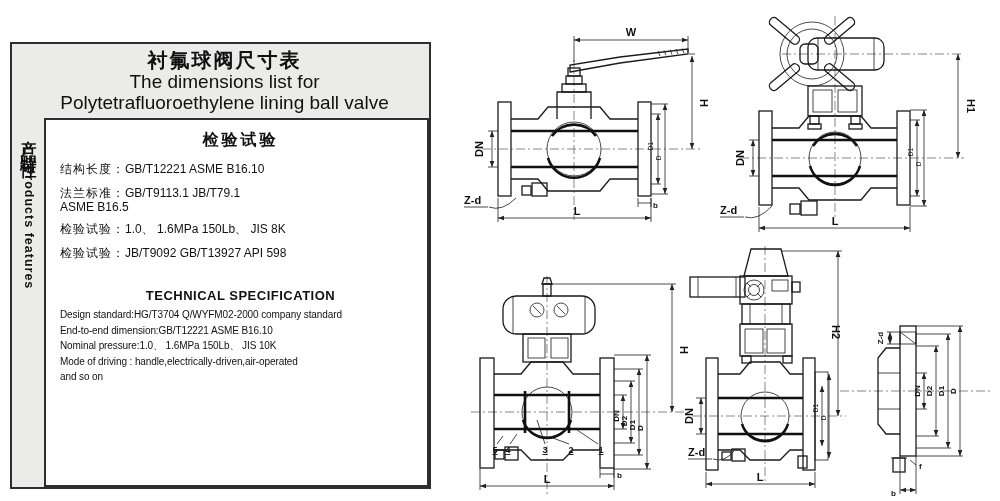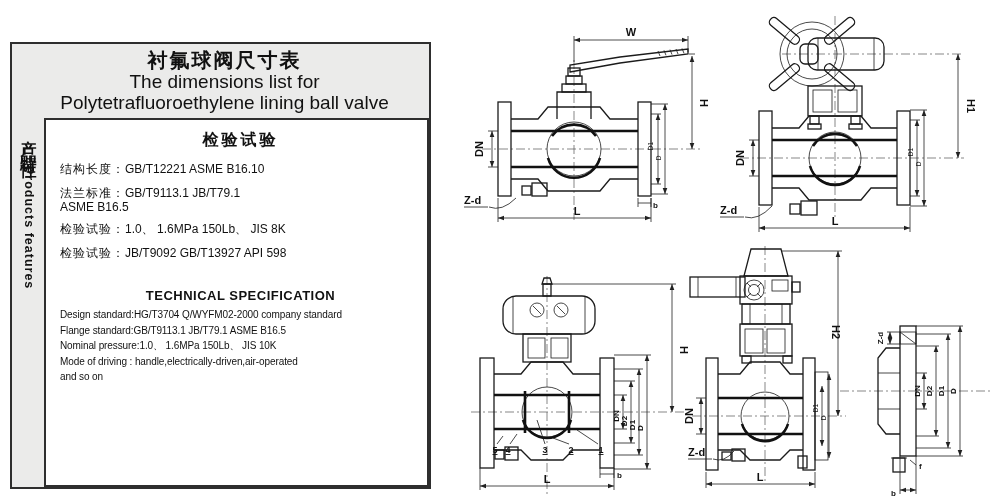--- a/index.html
+++ b/index.html
@@ -65,21 +65,21 @@
         <div class="cn-cont">ASME B16.5</div>
       </div>
       <div class="cn-row">
         <span class="lbl">检验试验：</span><span>1.0、 1.6MPa 150Lb、 JIS 8K</span>
       </div>
       <div class="cn-row">
         <span class="lbl">检验试验：</span><span>JB/T9092  GB/T13927  API 598</span>
       </div>
       <div class="en-head">TECHNICAL SPECIFICATION</div>
       <div class="en-line">Design standard:HG/T3704 Q/WYFM02-2000 company standard</div>
-      <div class="en-line">Flange standard:GB/T9113.1  JB/T79.1  ASME B16.5</div>
+      <div class="en-line">End-to-end dimension:GB/T12221  ASME B16.10</div>
       <div class="en-line">Nominal pressure:1.0、 1.6MPa  150Lb、 JIS 10K</div>
       <div class="en-line">Mode of driving : handle,electrically-driven,air-operated</div>
       <div class="en-line en-last">and so on</div>
     </div>
   </div>
 
   <svg style="left:462px;top:6px" width="245" height="228" viewBox="0 0 245 228">
     <defs>
         <marker id="a1" viewBox="0 0 10 10" refX="9" refY="5" markerWidth="9" markerHeight="9" orient="auto-start-reverse">
           <path d="M0,1.5 L9,5 L0,8.5 z" fill="#222"></path>

